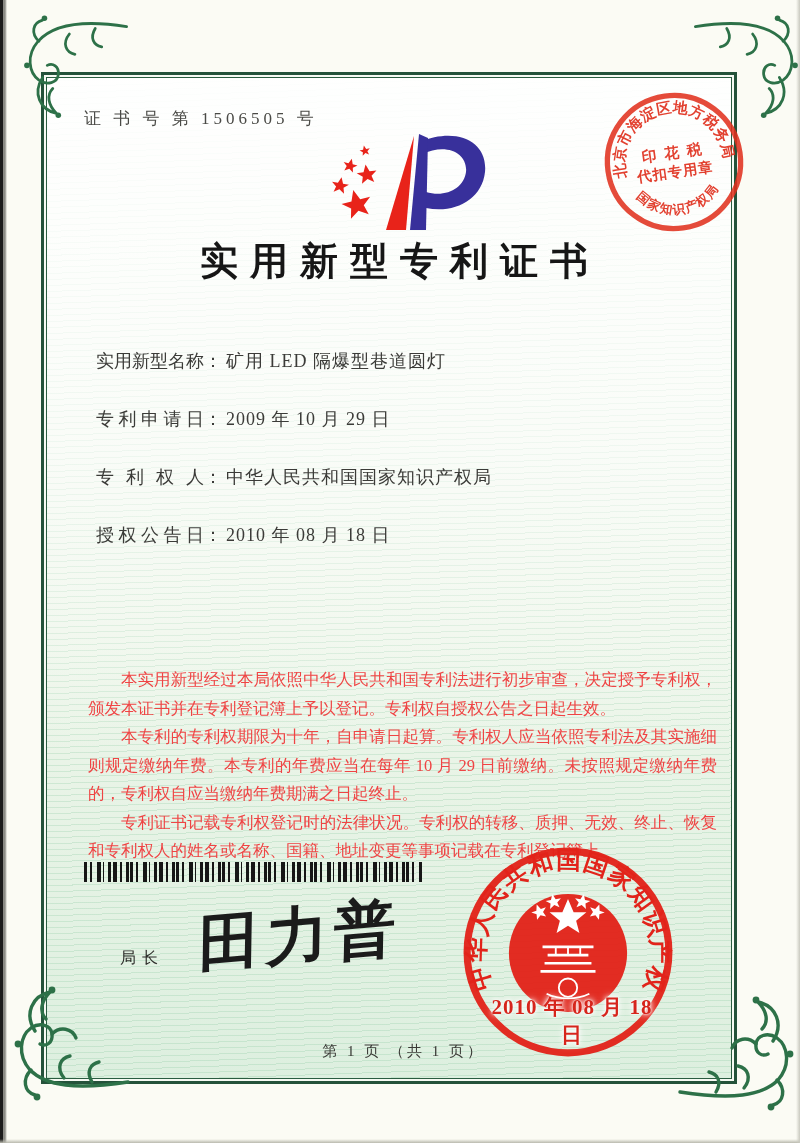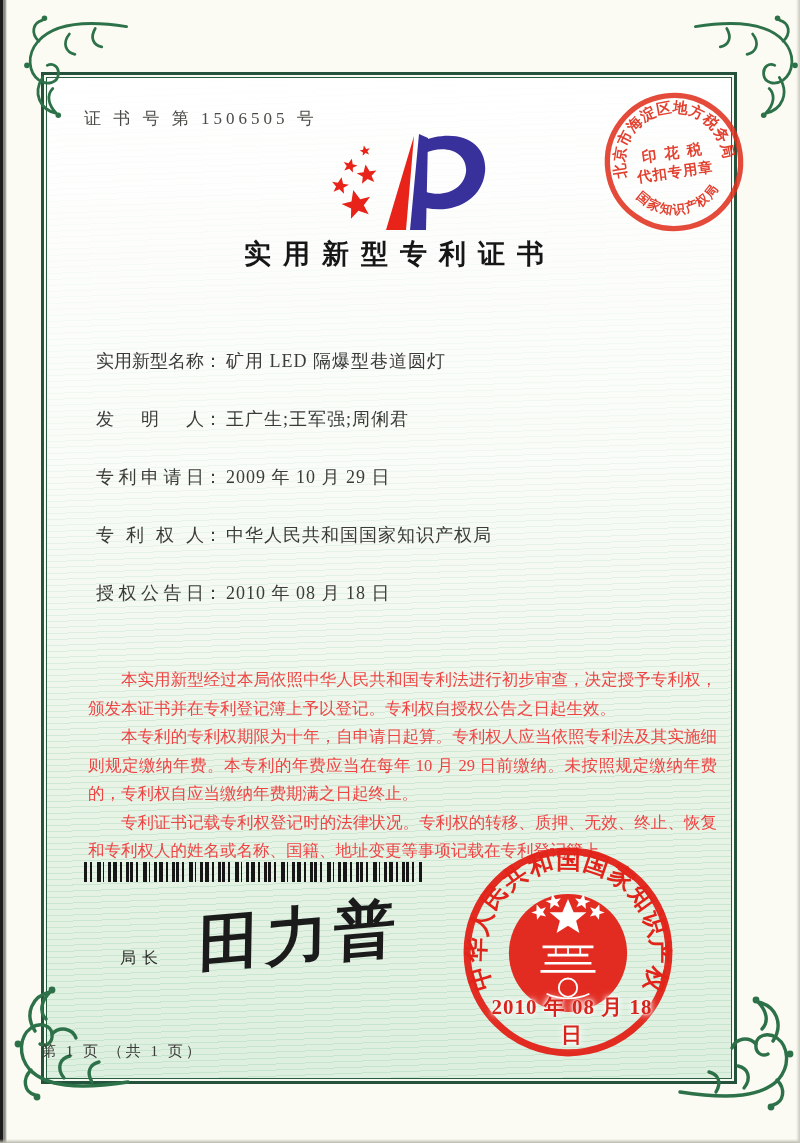--- a/index.html
+++ b/index.html
@@ -29,21 +29,21 @@
 
   .cert-no{
     position:absolute;left:84px;top:107px;
     font-size:17px;letter-spacing:4px;color:#4a4a46;
   }
 
   .logo{position:absolute;left:322px;top:128px;}
 
   .title{
     position:absolute;left:0;top:236px;width:100%;
-    text-align:center;font-size:27px;font-weight:bold;color:#161616;
+    text-align:center;font-size:38px;font-weight:bold;color:#161616;
     letter-spacing:12px;
   }
 
   .tax-stamp{position:absolute;left:600px;top:88px;transform:rotate(-8deg);opacity:.92;}
 
   .fields{
     position:absolute;left:96px;top:344px;width:560px;
     display:flex;flex-direction:column;gap:24px;
   }
   .f-row{font-size:18px;color:#3b3b38;line-height:34px;white-space:nowrap;}
@@ -80,21 +80,21 @@
 
   .seal{position:absolute;left:461px;top:845px;}
   .seal-date{
     position:absolute;left:482px;top:993px;width:180px;text-align:center;
     font-size:21px;font-weight:bold;color:#d6251c;letter-spacing:1px;
     text-shadow:0 0 5px #fff,0 0 8px #fff,0 0 2px #fff;
     font-family:"Liberation Serif","DejaVu Serif",serif;
   }
 
   .footer{
-    position:absolute;left:41px;top:1042px;width:725px;
+    position:absolute;left:41px;top:1042px;width:725px;text-align:center;
     font-size:15px;color:#37373300;color:#3a3a36;letter-spacing:3px;
   }
 
   .flourish{position:absolute;}
   .fl-tl{left:14px;top:10px;transform:scaleY(-1);}
   .fl-tr{left:688px;top:10px;transform:scale(-1,-1);}
   .fl-bl{left:2px;top:982px;}
   .fl-br{left:676px;top:992px;transform:scaleX(-1);}
 </style>
 </head>
@@ -197,23 +197,20 @@
   <text font-size="12" fill="#e0301e" font-weight="bold" letter-spacing="1">
     <textPath href="#taxBottom">国家知识产权局</textPath>
   </text>
   <text x="70" y="66" text-anchor="middle" font-size="14" fill="#e0301e" font-weight="bold" letter-spacing="2">印 花 税</text>
   <text x="70" y="84" text-anchor="middle" font-size="13.5" fill="#e0301e" font-weight="bold" letter-spacing="1">代扣专用章</text>
 </svg>
 
 <div class="fields">
   <div class="f-row">
     <span class="f-label">实用新型名称</span><span class="f-colon">：</span><span class="f-value">矿用 LED 隔爆型巷道圆灯</span>
-  </div>
-  <div class="f-row">
-    <span class="f-label">发明人</span><span class="f-colon">：</span><span class="f-value">王广生;王军强;周俐君</span>
   </div>
   <div class="f-row">
     <span class="f-label">专利申请日</span><span class="f-colon">：</span><span class="f-value">2009 年 10 月 29 日</span>
   </div>
   <div class="f-row">
     <span class="f-label">专利权人</span><span class="f-colon">：</span><span class="f-value">中华人民共和国国家知识产权局</span>
   </div>
   <div class="f-row">
     <span class="f-label">授权公告日</span><span class="f-colon">：</span><span class="f-value">2010 年 08 月 18 日</span>
   </div>

